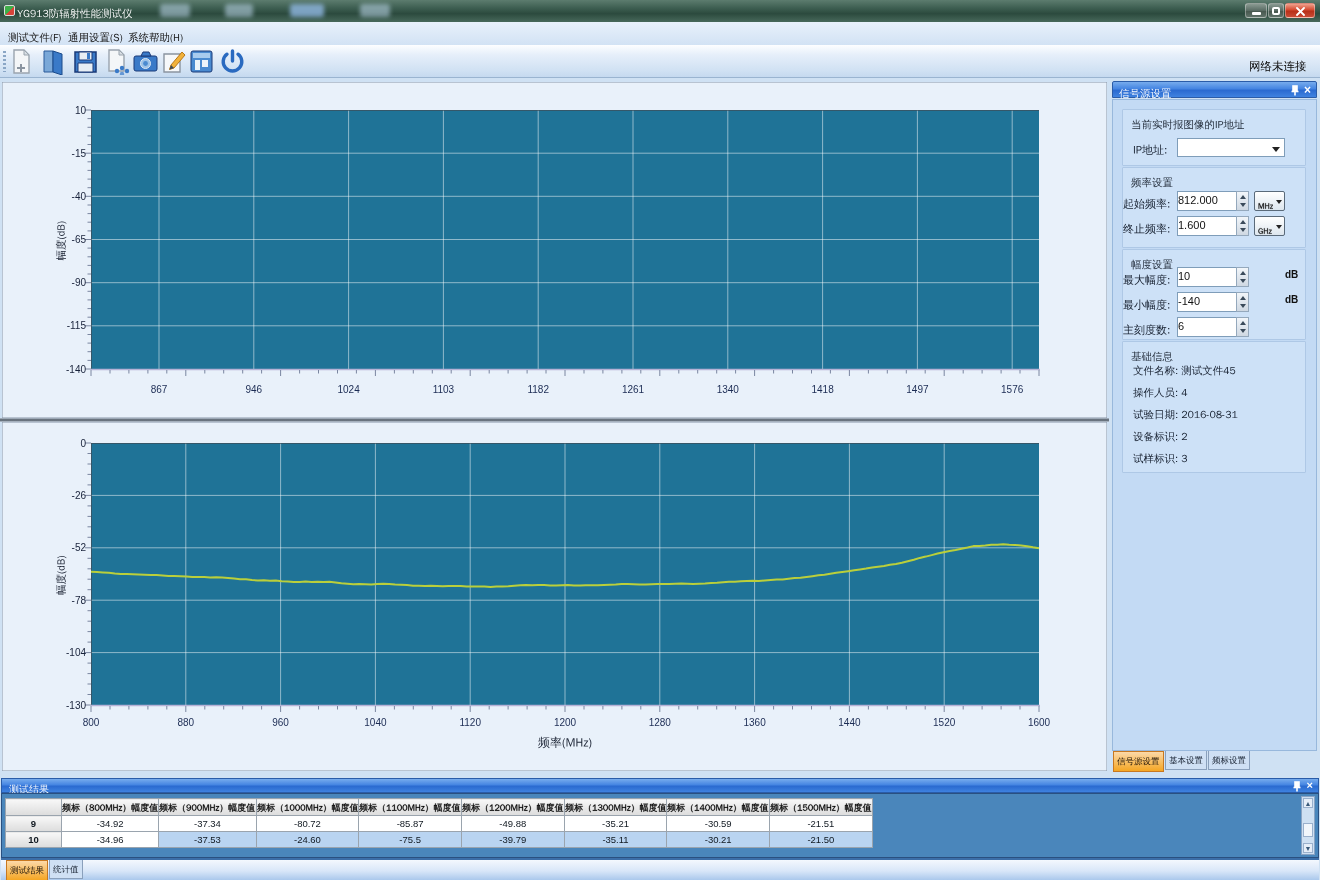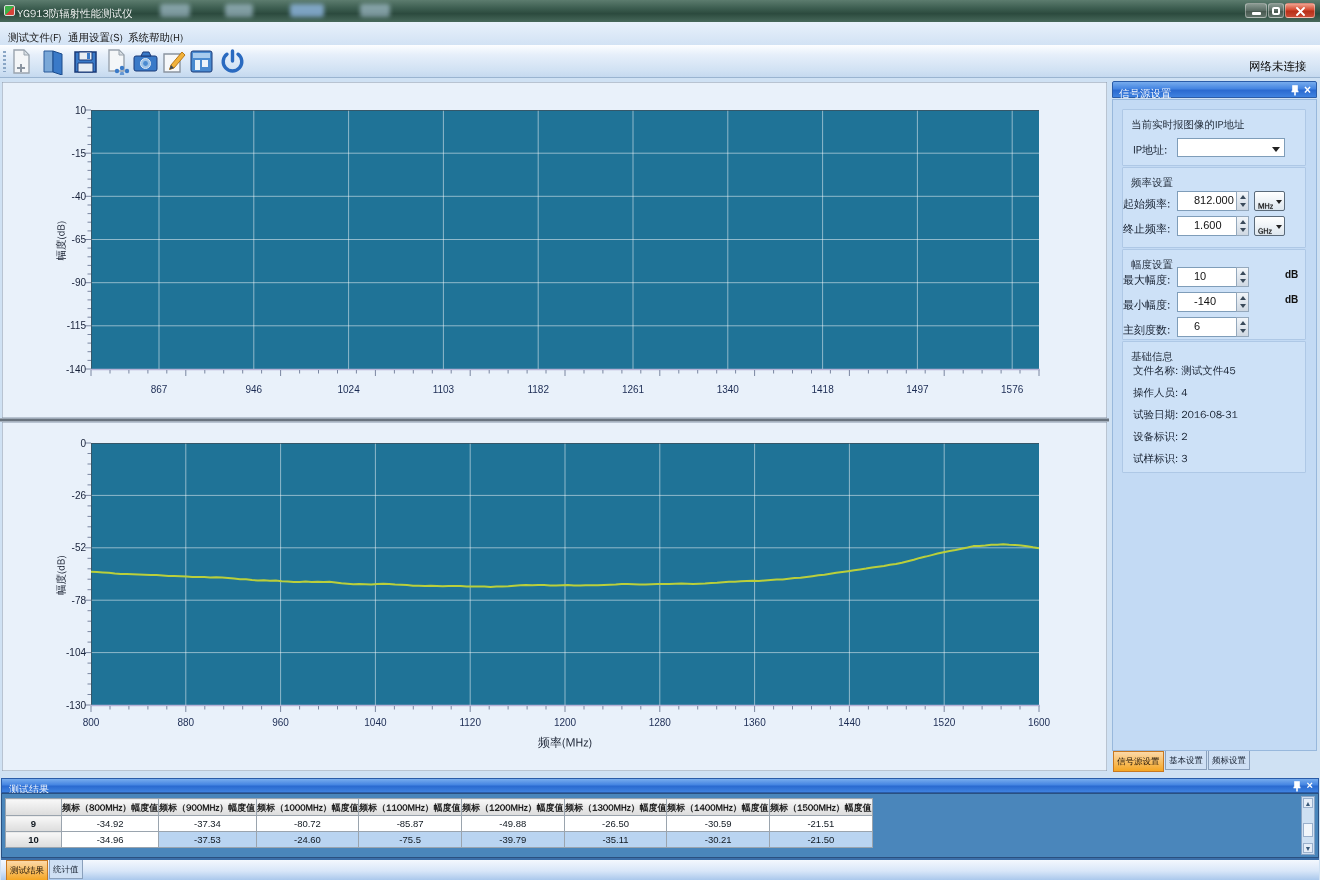--- a/index.html
+++ b/index.html
@@ -18,21 +18,21 @@
 .ticon{position:absolute;top:3px;width:27px;height:27px}
 #netlbl{position:absolute;right:14px;top:56px}
 #splitter{left:0;top:418px;width:1109px;height:4px;background:linear-gradient(to bottom,#b8c4d2,#5a646e 45%,#707a86 70%,#cdd8e4)}
 svg text{font-family:"Liberation Sans",sans-serif}
 
 #rpanel{left:1112px;top:81px;width:205px;height:697px}
 #rhead{position:absolute;left:0;top:0;width:205px;height:17px;background:linear-gradient(to bottom,#77aced 0%,#4585e2 45%,#2a6ad0 55%,#3f82e0 100%);border:1px solid #2a5ca8;border-radius:2px 2px 0 0}
 #rbody{position:absolute;left:0;top:18px;width:205px;height:652px;background:#c3daf4;border:1px solid #98b8dc}
 .grp{position:absolute;left:9px;width:184px;border:1px solid #aec8e6;background:#cde1f7;border-radius:1px}
 .grplbl{position:absolute;left:8px;top:5px}
-.inp{position:absolute;background:#fff;border:1px solid #7f9db9;font-size:11px;color:#111;line-height:16px;padding-left:16px}
+.inp{position:absolute;background:#fff;border:1px solid #7f9db9;font-size:11px;color:#111;line-height:16px;padding-left:0}
 .spin{position:absolute;width:13px;background:linear-gradient(to bottom,#f2f6fa,#cfd8e2);border:1px solid #94a8bc}
 .spin:before{content:"";position:absolute;left:3px;top:3px;border-left:3px solid transparent;border-right:3px solid transparent;border-bottom:4px solid #3a4a5a}
 .spin:after{content:"";position:absolute;left:3px;bottom:3px;border-left:3px solid transparent;border-right:3px solid transparent;border-top:4px solid #3a4a5a}
 .ucombo{position:absolute;width:31px;height:20px;background:linear-gradient(to bottom,#fff,#dde6ee);border:1px solid #5a6a7a;border-radius:2px}
 .ucombo .ar{position:absolute;right:2px;top:8px;border-left:3.5px solid transparent;border-right:3.5px solid transparent;border-top:4.5px solid #222}
 .combo .ar{position:absolute;right:4px;top:8px;border-left:4px solid transparent;border-right:4px solid transparent;border-top:5px solid #222}
 .combo{position:absolute;background:#fff;border:1px solid #7f9db9}
 
 .dtabs{position:absolute;display:flex}
 .dtab{height:19px;display:flex;align-items:center;padding:0 3px;border:1px solid #8aa0bc;border-top:none;background:#cfe0f4;margin-right:1px}
@@ -565,21 +565,21 @@
                 <path d="M325 830Q378 736 410 623Q447 638 487 644Q432 810 322 942Q212 1074 55 1140Q44 1101 12 1075Q164 1012 264 908H259V543H113Q68 543 22 545Q25 521 22 496L119 498V376Q119 309 116 242Q152 246 189 242Q185 309 185 376V498H260V289Q260 222 256 155Q293 159 329 155L326 304H407Q452 304 498 302Q495 326 498 351Q452 349 407 349H326V498H421Q467 498 512 496Q510 521 512 545Q467 543 421 543H325ZM144 642Q178 655 215 660Q184 796 64 920Q43 892 10 881Q57 836 88 782Q118 727 144 642ZM938 1128Q833 1022 717 926L771 871Q890 969 998 1078ZM435 1131Q423 1087 384 1067Q493 1055 578 983Q663 911 663 815V634Q663 566 660 498Q700 502 740 498Q736 566 736 634V815Q736 877 706 935Q621 1083 435 1131ZM592 908Q551 904 511 908Q515 840 515 772L514 398Q559 398 603 398Q637 344 663 262H561Q510 262 459 264Q462 239 459 213Q510 216 561 216H865Q916 216 967 213Q964 239 967 264Q916 262 865 262H743Q729 332 686 398H913V904H840V444H657L655 448Q652 446 650 444Q619 444 587 444L588 772Q588 840 592 908Z M1990 906 1923 942 1832 783 1737 630 1801 588 1898 744ZM1528 606Q1562 623 1599 633Q1537 804 1391 1004Q1365 977 1329 971Q1389 894 1433 812Q1477 731 1528 606ZM1659 982V501H1527Q1475 501 1423 504Q1426 476 1423 448Q1475 450 1527 450H1909Q1961 450 2012 448Q2009 476 2012 504Q1961 501 1909 501H1729V1010Q1729 1118 1566 1118H1561Q1571 1070 1539 1033Q1567 1036 1605 1036Q1643 1037 1651 1030Q1659 1022 1659 982ZM1934 221Q1931 249 1934 277Q1882 275 1831 275H1605Q1553 275 1502 277Q1505 249 1502 221Q1553 224 1605 224H1831Q1882 224 1934 221ZM1092 944Q1064 917 1020 911Q1056 854 1102 772Q1147 690 1178 601Q1210 512 1234 423H1163Q1109 423 1056 426Q1059 394 1056 362Q1109 365 1163 365H1252V304Q1252 231 1249 158Q1285 162 1322 158Q1319 231 1319 304V365L1447 362Q1444 394 1447 426L1319 423V548L1348 525Q1411 618 1463 722L1398 760Q1374 710 1346 663L1319 618V975Q1319 1048 1322 1122Q1285 1118 1249 1122Q1252 1048 1252 975V596Q1179 803 1092 944Z M2918 1161H2865Q2737 1002 2716 789Q2713 756 2713 721Q2713 501 2847 307Q2855 296 2864 284H2917Q2790 479 2788 717Q2788 956 2918 1161Z M3641 986H3150V921H3360V390Q3269 486 3166 540V452Q3305 381 3381 284H3445V921H3641Z M4251 748Q4251 876 4152 946Q4079 996 3981 996Q3874 996 3799 930Q3752 888 3735 830L3811 805Q3846 900 3937 921Q3959 927 3983 927Q4094 927 4142 847Q4166 805 4166 747Q4166 657 4099 609Q4057 580 4001 580Q3910 580 3851 654Q3843 664 3836 676L3766 661L3789 284H4205L4198 359H3853L3838 586Q3915 510 4007 510Q4120 510 4192 590Q4251 656 4251 748Z M4873 638Q4873 780 4807 884Q4734 996 4610 996Q4464 996 4390 853Q4341 758 4341 636Q4341 476 4412 375Q4482 273 4602 273Q4758 273 4829 426Q4873 518 4873 638ZM4783 650Q4783 449 4700 377L4676 359Q4643 341 4602 341Q4476 341 4442 513Q4431 566 4431 630Q4431 824 4514 895Q4554 929 4610 929Q4728 929 4768 779Q4783 720 4783 650Z M5487 638Q5487 780 5421 884Q5348 996 5224 996Q5078 996 5004 853Q4955 758 4955 636Q4955 476 5026 375Q5096 273 5216 273Q5372 273 5443 426Q5487 518 5487 638ZM5397 650Q5397 449 5314 377L5290 359Q5257 341 5216 341Q5090 341 5056 513Q5045 566 5045 630Q5045 824 5128 895Q5168 929 5224 929Q5342 929 5382 779Q5397 720 5397 650Z M6289 986H6201V373H6197L5974 986H5915L5688 373H5684V986H5610V284H5741L5953 846L6160 284H6289Z M6952 986H6864V652H6538V986H6450V284H6538V575H6864V284H6952Z M7453 986H7070V924L7346 529H7091V466H7453V510L7167 924H7453Z M7831 721Q7831 937 7715 1112Q7698 1138 7679 1161H7626Q7756 956 7756 717Q7756 479 7630 288Q7628 286 7627 284H7680Q7819 469 7830 688Q7831 704 7831 721Z M9013 1110Q8976 1106 8939 1110Q8942 1042 8942 974V617H9419V1108H9352V1026H9010Q9011 1068 9013 1110ZM9000 542Q9013 435 9000 328H9363Q9350 434 9362 542ZM9463 203Q9460 228 9463 254Q9416 251 9369 251H9010Q8963 251 8916 254Q8919 228 8916 203Q8963 205 9010 205H9369Q9416 205 9463 203ZM9220 984H9352V837H9220ZM9153 984V837H9009V984ZM9220 795H9352V664H9220ZM9153 795V664H9009V795ZM9067 374V495H9295L9296 374ZM8767 880Q8772 830 8752 793Q8762 798 8773 802Q8796 803 8800 798Q8803 792 8803 759V390H8745V986Q8745 1054 8749 1122Q8707 1118 8664 1122Q8668 1054 8668 986V390Q8645 390 8613 390V741Q8613 809 8617 877Q8574 873 8532 877Q8536 809 8536 741V344Q8602 344 8668 344V302Q8668 234 8664 166Q8707 170 8749 166Q8745 234 8745 302V344H8880V781Q8875 856 8798 876Q8782 880 8767 880Z M9818 748Q9821 720 9818 692Q9869 695 9921 695H10357Q10298 847 10173 952Q10221 982 10282 1001Q10382 1033 10487 1024Q10463 1058 10466 1099Q10277 1109 10119 993Q9957 1102 9763 1103Q9752 1062 9728 1027Q9909 1043 10062 947Q9972 864 9906 746Q9862 746 9818 748ZM10384 408Q10436 408 10488 405Q10485 433 10488 461Q10436 459 10384 459H10288Q10287 570 10287 622H9925Q9925 541 9925 459H9874Q9823 459 9771 461Q9774 433 9771 405Q9823 408 9874 408H9925Q9925 352 9922 297Q9960 301 9998 297Q9996 352 9995 408H10218Q10218 355 10216 302Q10254 306 10292 302Q10289 355 10288 408ZM9682 228H10066L10004 175L10053 117L10137 189L10104 228H10391Q10443 228 10495 226Q10492 254 10495 282Q10443 279 10391 279H9751L9753 738Q9754 979 9616 1104Q9591 1070 9549 1063Q9687 970 9683 738ZM9978 746Q10040 847 10115 910Q10201 841 10253 746ZM9995 459Q9995 513 9995 571H10217Q10218 517 10218 459Z M11532 1021Q11529 1048 11532 1075Q11482 1073 11432 1073H10914Q10864 1073 10814 1075Q10817 1048 10814 1021L10945 1023V431H11127V327H10966Q10916 327 10866 330Q10869 303 10866 276Q10916 278 10966 278H11126Q11126 231 11123 184Q11161 188 11199 184Q11196 231 11196 278H11399Q11448 278 11498 276Q11496 303 11498 330Q11449 327 11399 327H11195V431H11392V1023H11432Q11482 1023 11532 1021ZM11323 577V481H11013Q11013 530 11013 577ZM11323 719V626H11013V719ZM11323 869V768H11013V869ZM11323 1023V918H11013V1023ZM10881 198Q10841 334 10778 452V981Q10778 1052 10781 1122Q10745 1118 10709 1122Q10712 1052 10712 981V557Q10664 623 10604 677Q10582 641 10544 625Q10597 579 10643 526Q10719 438 10752 354Q10783 271 10804 178Q10840 192 10881 198Z" fill="#000000" stroke="#000000" stroke-width="28"></path>
               </svg></td>
           </tr>
 <tr>
             <td class="hd" style="font-weight:bold">9</td>
             <td style="background:#fff">-34.92</td>
             <td style="background:#fff">-37.34</td>
             <td style="background:#fff">-80.72</td>
             <td style="background:#fff">-85.87</td>
             <td style="background:#fff">-49.88</td>
-            <td style="background:#fff">-26.50</td>
+            <td style="background:#fff">-35.21</td>
             <td style="background:#fff">-30.59</td>
             <td style="background:#fff">-21.51</td>
           </tr>
 <tr class="selrow">
             <td class="hd" style="font-weight:bold">10</td>
             <td style="background:#fff">-34.96</td>
             <td style="background:#b9d4f1">-37.53</td>
             <td style="background:#b9d4f1">-24.60</td>
             <td style="background:#b9d4f1">-75.5</td>
             <td style="background:#b9d4f1">-39.79</td>

